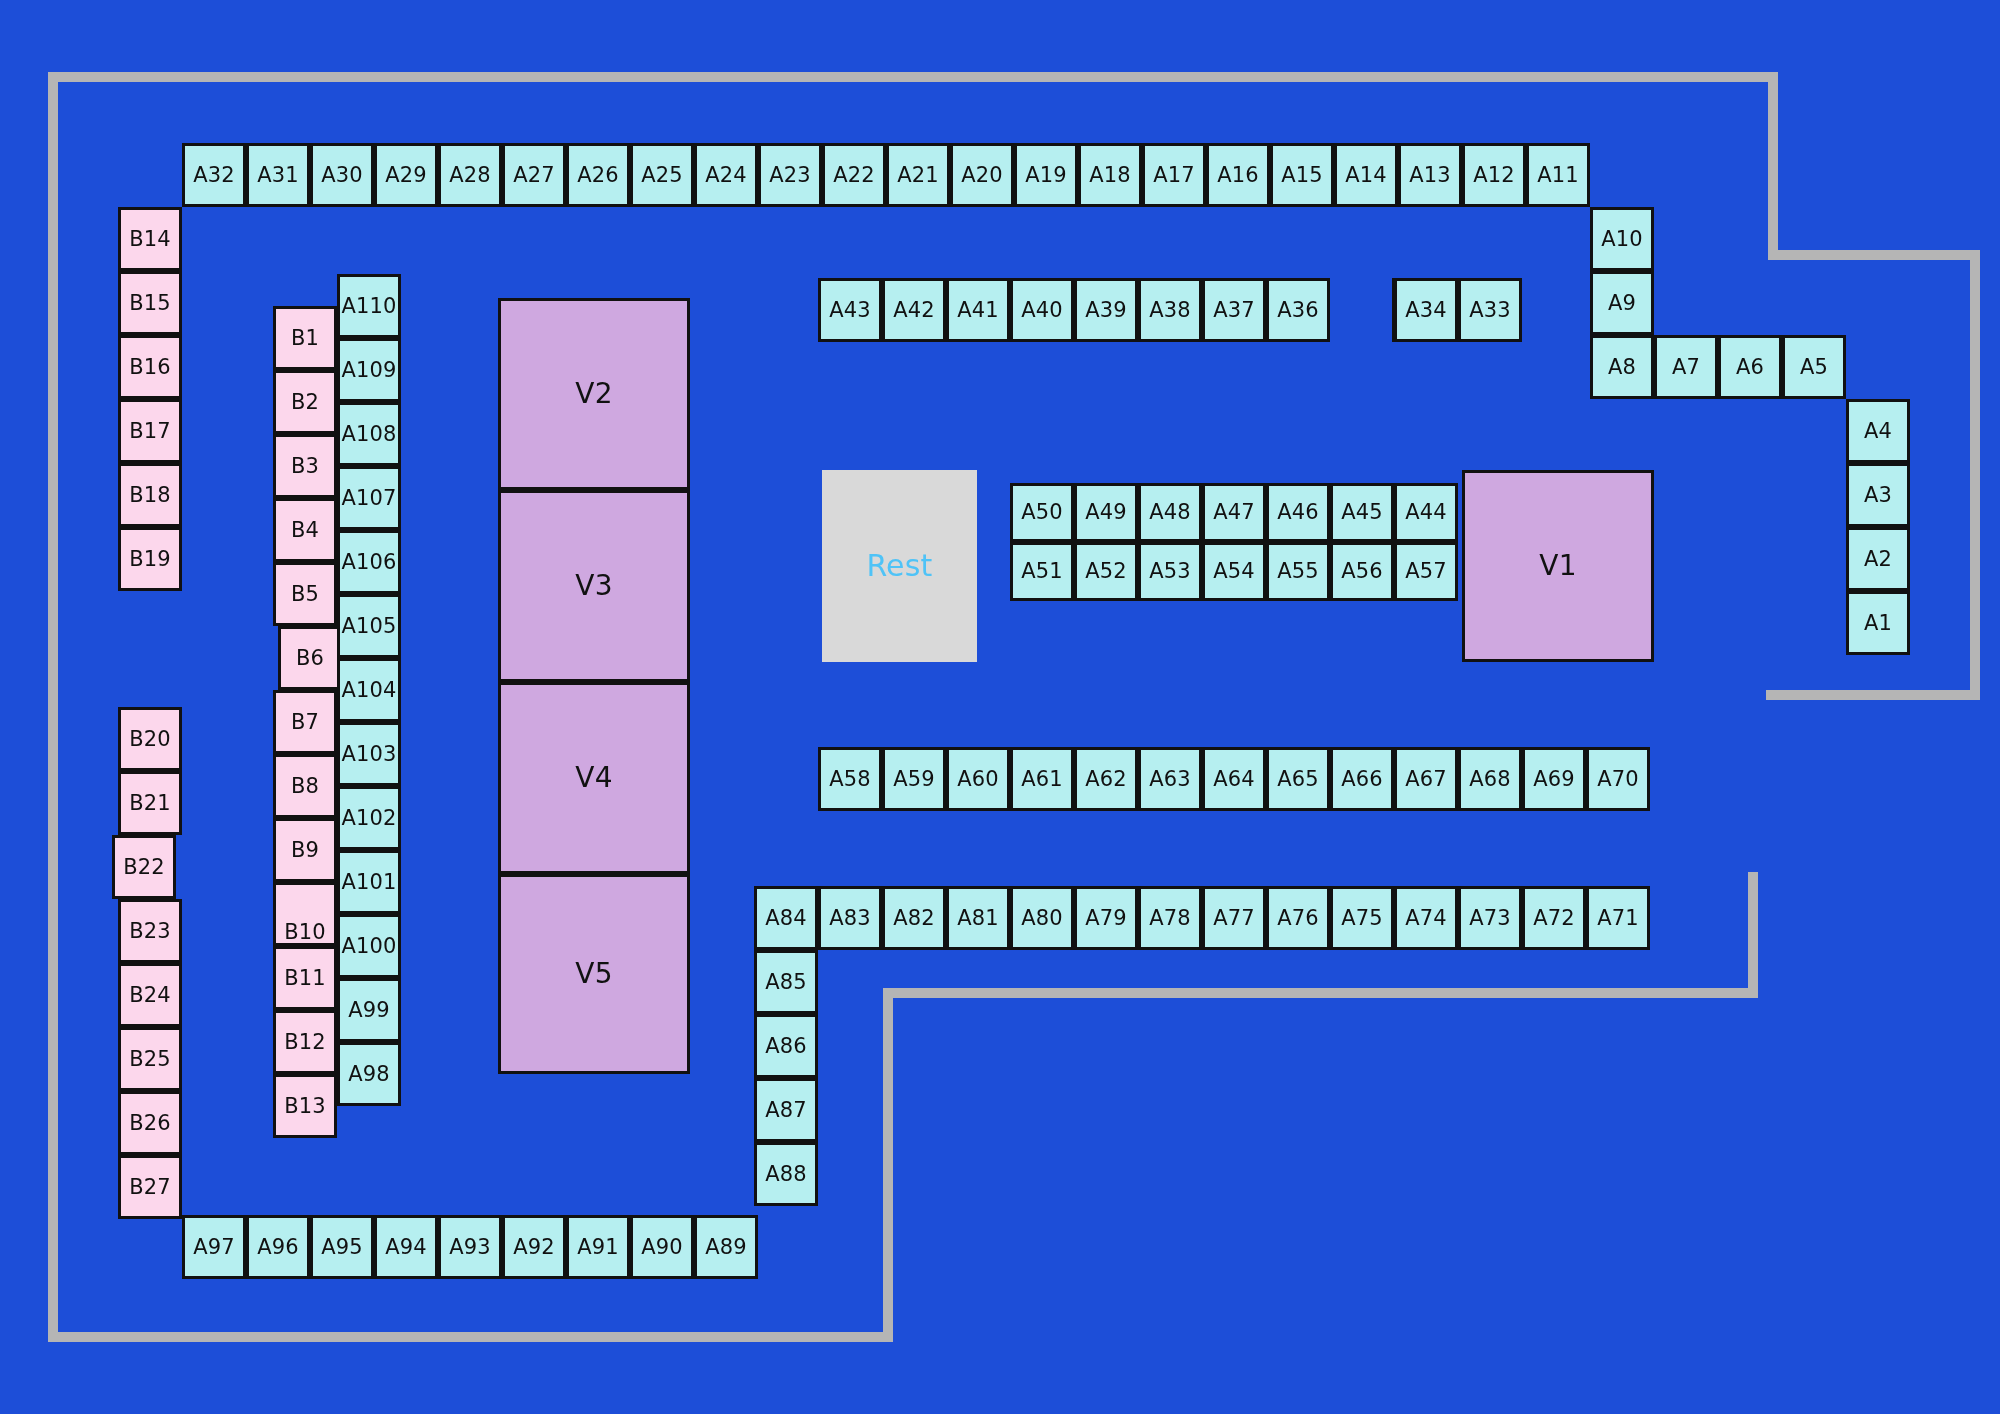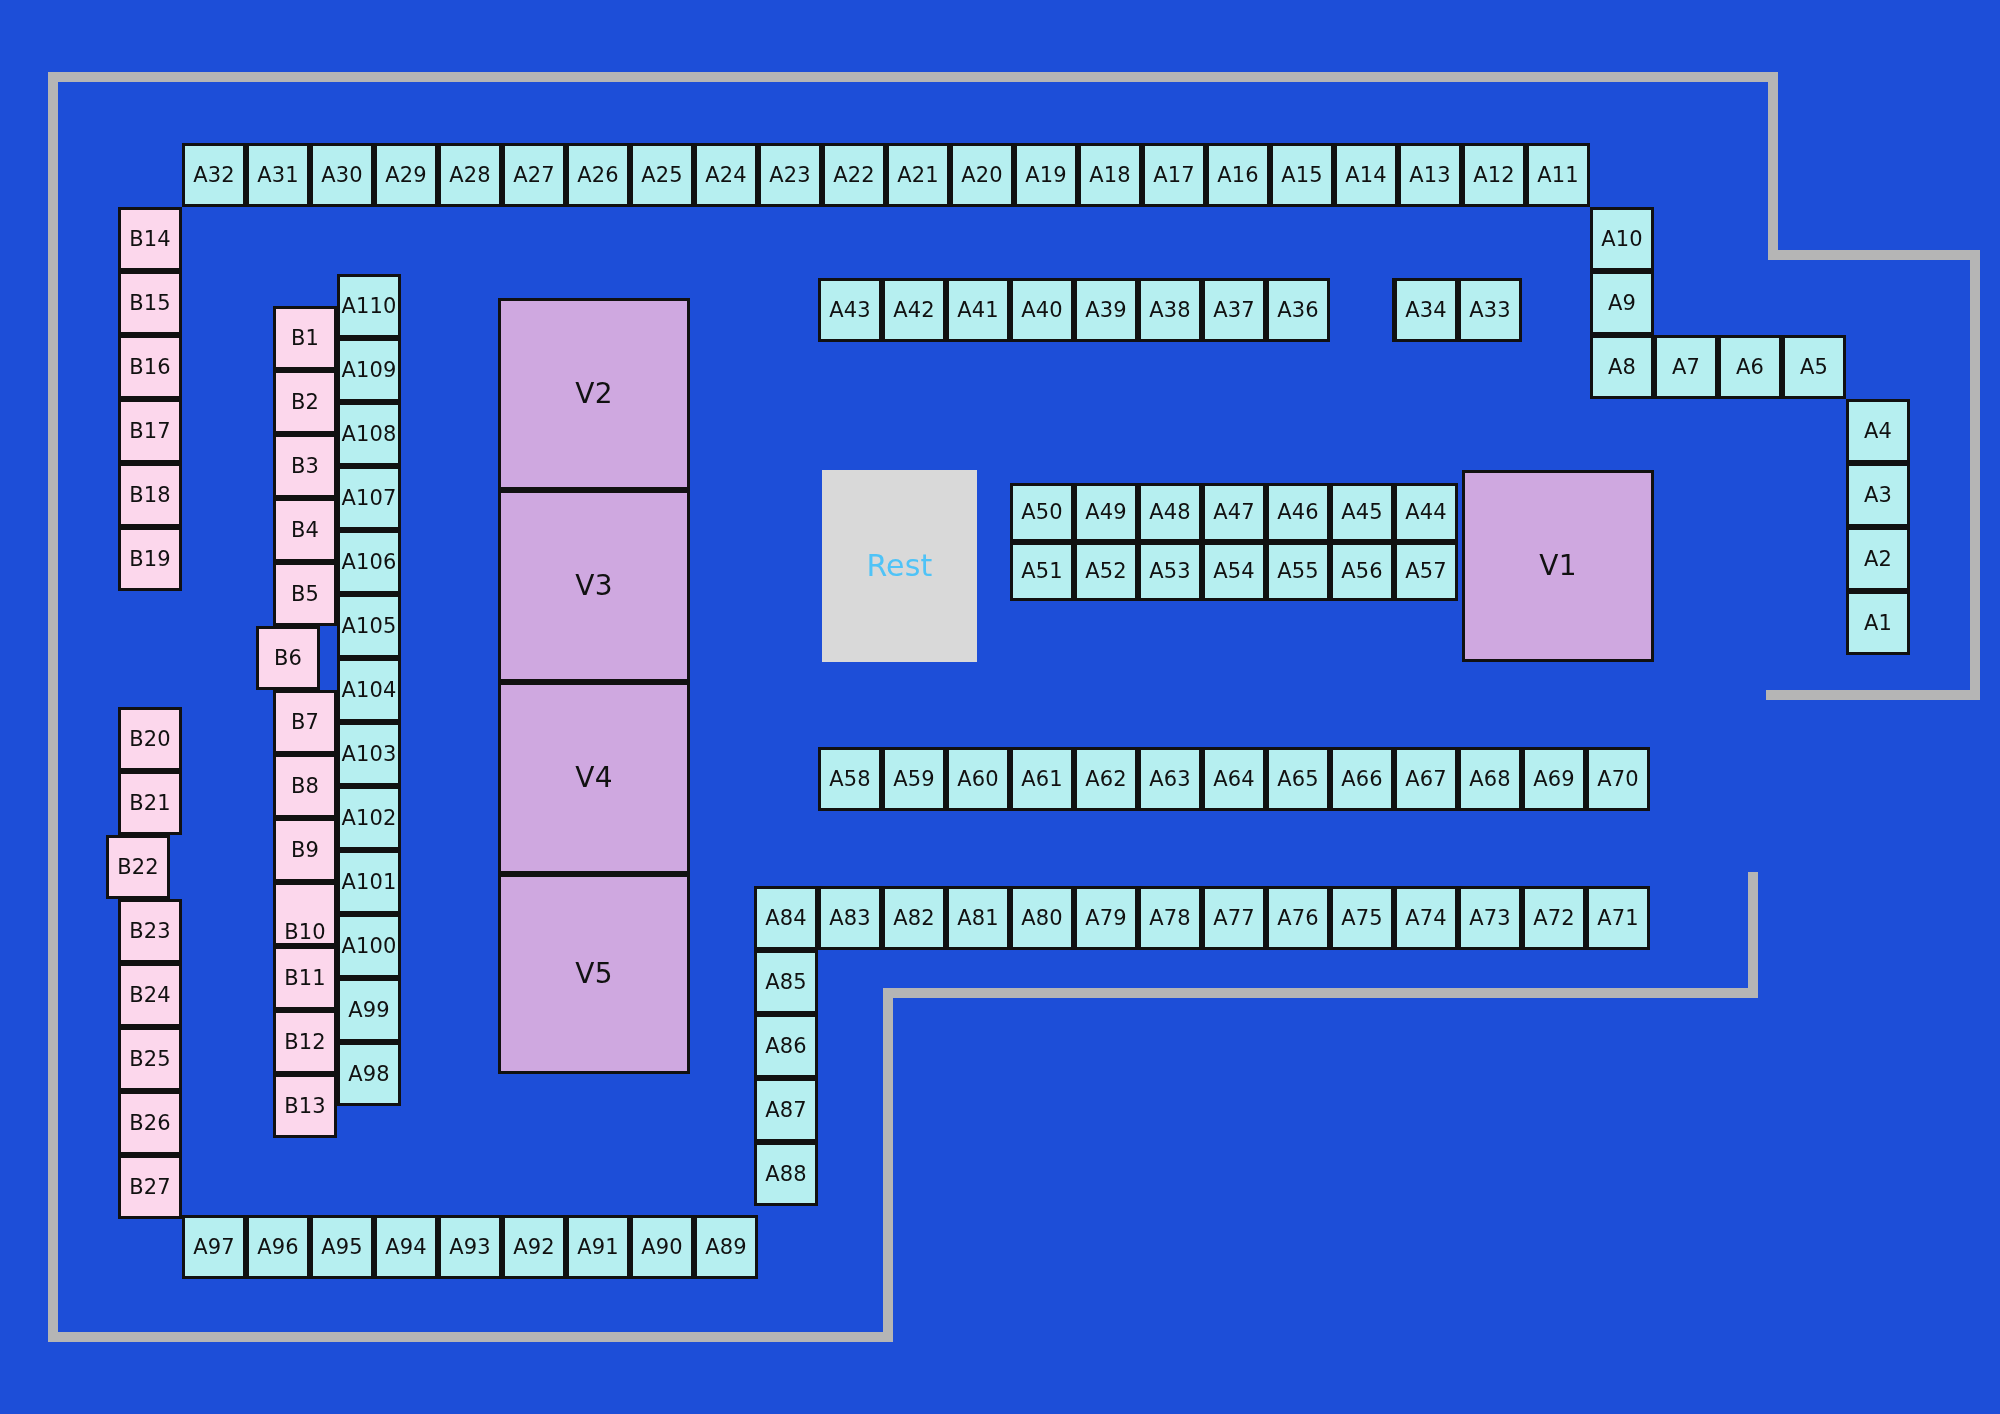--- a/index.html
+++ b/index.html
@@ -347,21 +347,21 @@
       </div>
       <div class="booth b" style="left: 118px; top: 527px; width: 64px; height: 64px;">
         <span>B19</span>
       </div>
       <div class="booth b" style="left: 118px; top: 707px; width: 64px; height: 64px;">
         <span>B20</span>
       </div>
       <div class="booth b" style="left: 118px; top: 771px; width: 64px; height: 64px;">
         <span>B21</span>
       </div>
-      <div class="booth b" style="left: 106px; top: 835px; width: 64px; height: 64px;">
+      <div class="booth b" style="left: 112px; top: 835px; width: 64px; height: 64px;">
         <span>B22</span>
       </div>
       <div class="booth b" style="left: 118px; top: 899px; width: 64px; height: 64px;">
         <span>B23</span>
       </div>
       <div class="booth b" style="left: 118px; top: 963px; width: 64px; height: 64px;">
         <span>B24</span>
       </div>
       <div class="booth b" style="left: 118px; top: 1027px; width: 64px; height: 64px;">
         <span>B25</span>
@@ -380,21 +380,21 @@
       </div>
       <div class="booth b" style="left: 273px; top: 434px; width: 64px; height: 64px;">
         <span>B3</span>
       </div>
       <div class="booth b" style="left: 273px; top: 498px; width: 64px; height: 64px;">
         <span>B4</span>
       </div>
       <div class="booth b" style="left: 273px; top: 562px; width: 64px; height: 64px;">
         <span>B5</span>
       </div>
-      <div class="booth b" style="left: 256px; top: 626px; width: 64px; height: 64px;">
+      <div class="booth b" style="left: 278px; top: 626px; width: 64px; height: 64px;">
         <span>B6</span>
       </div>
       <div class="booth b" style="left: 273px; top: 690px; width: 64px; height: 64px;">
         <span>B7</span>
       </div>
       <div class="booth b" style="left: 273px; top: 754px; width: 64px; height: 64px;">
         <span>B8</span>
       </div>
       <div class="booth b" style="left: 273px; top: 818px; width: 64px; height: 64px;">
         <span>B9</span>

